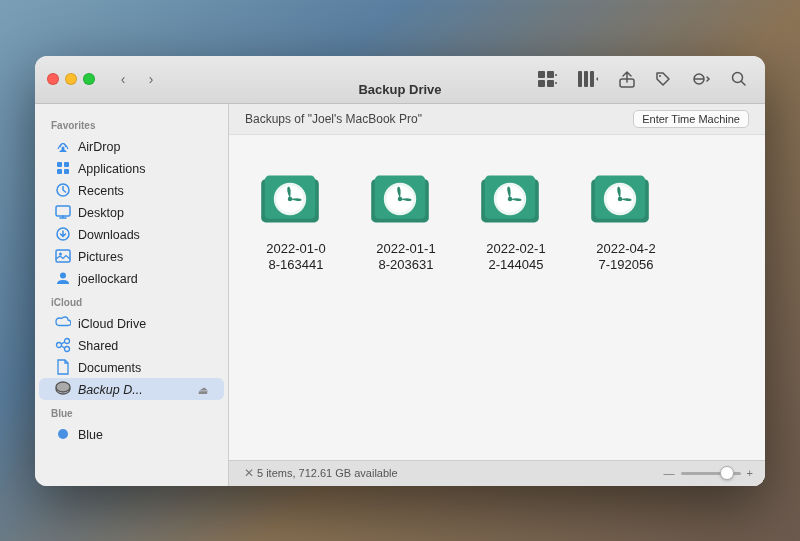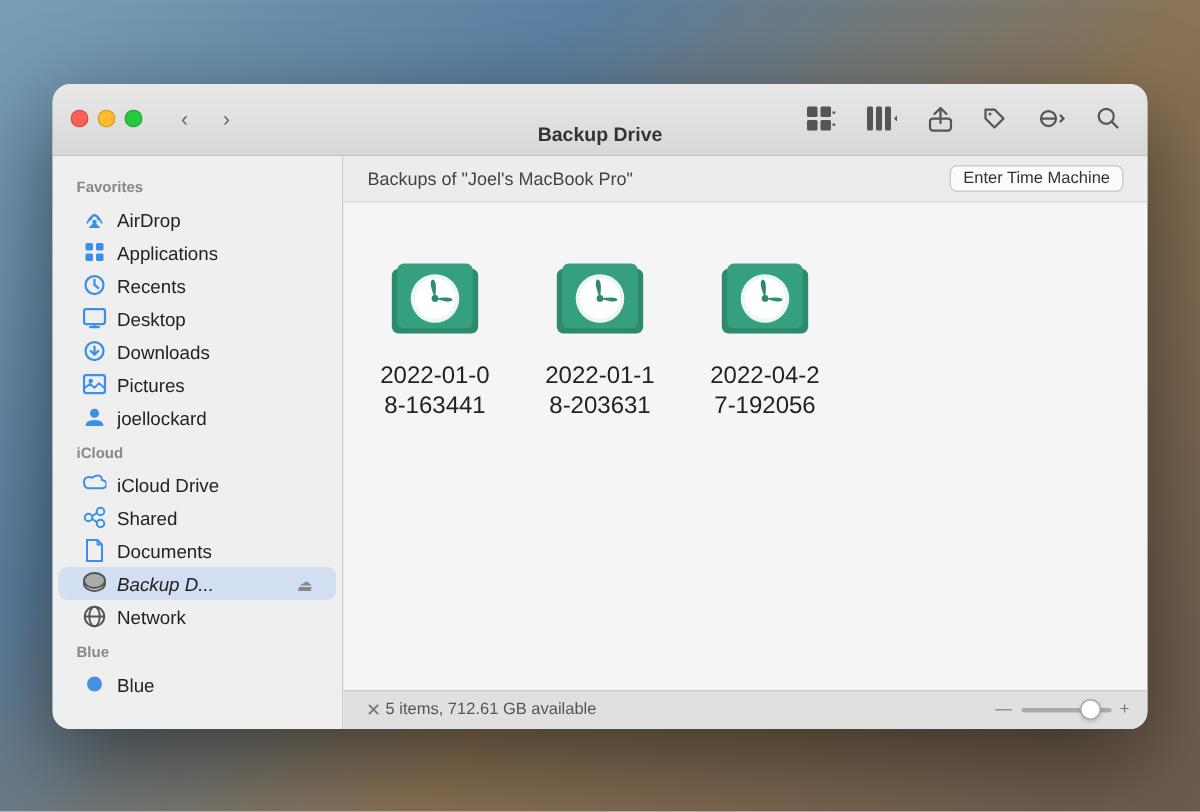--- a/index.html
+++ b/index.html
@@ -232,25 +232,26 @@
       position: relative;
     }
 
     
     .drive-icon {
       width: 72px;
       height: 72px;
     }
 
     .file-name {
-      font-size: 16px;
+      font-size: 13px;
       color: #222;
       text-align: center;
       word-break: break-all;
       line-height: 1.3;
+      margin-left: 12px;
     }
 
     
     .status-bar {
       height: 26px;
       background: #e0e0e0;
       border-top: 1px solid #ccc;
       display: flex;
       align-items: center;
       padding: 0 12px;
@@ -471,30 +472,20 @@
       <div class="sidebar-item active">
         <div class="sidebar-icon">
           <svg width="16" height="16" viewBox="0 0 16 16">
             <ellipse cx="8" cy="8" rx="7" ry="5" fill="none" stroke="#555" stroke-width="1.3"></ellipse>
             <ellipse cx="8" cy="6" rx="7" ry="5" fill="#aaa" stroke="#555" stroke-width="1.3"></ellipse>
           </svg>
         </div>
         <span class="sidebar-item-label">Backup D...</span>
         <span class="sidebar-item-eject">⏏</span>
       </div>
-      <div class="sidebar-item">
-        <div class="sidebar-icon">
-          <svg width="16" height="16" viewBox="0 0 16 16">
-            <circle cx="8" cy="8" r="6.5" fill="none" stroke="#555" stroke-width="1.3"></circle>
-            <ellipse cx="8" cy="8" rx="3.5" ry="6.5" fill="none" stroke="#555" stroke-width="1.3"></ellipse>
-            <line x1="1.5" y1="8" x2="14.5" y2="8" stroke="#555" stroke-width="1.3"></line>
-          </svg>
-        </div>
-        <span class="sidebar-item-label">Network</span>
-      </div>
 
       <div class="sidebar-section-label">Blue</div>
       <div class="sidebar-item">
         <div class="sidebar-icon">
           <svg width="12" height="12" viewBox="0 0 12 12">
             <circle cx="6" cy="6" r="5" fill="#4a90e2"></circle>
           </svg>
         </div>
         <span class="sidebar-item-label">Blue</span>
       </div>
@@ -545,20 +536,34 @@
             <svg class="drive-icon" viewBox="0 0 80 80" xmlns="http://www.w3.org/2000/svg">
               <rect x="8" y="18" width="64" height="48" rx="5" fill="#2d8a6e"></rect>
               <rect x="12" y="14" width="56" height="48" rx="5" fill="#35a07f"></rect>
               <circle cx="40" cy="40" r="18" fill="white" opacity="0.9"></circle>
               <circle cx="40" cy="40" r="15" fill="white"></circle>
               <path d="M40 40 Q35 28 38 26 Q42 26 40 40" fill="#2d8a6e"></path>
               <path d="M40 40 Q52 38 53 41 Q52 44 40 40" fill="#2d8a6e"></path>
               <circle cx="40" cy="40" r="2.5" fill="#2d8a6e"></circle>
             </svg>
           </div>
+          <span class="file-name">2022-02-12-144045</span>
+        </div>
+        <div class="file-item">
+          <div class="file-icon">
+            <svg class="drive-icon" viewBox="0 0 80 80" xmlns="http://www.w3.org/2000/svg">
+              <rect x="8" y="18" width="64" height="48" rx="5" fill="#2d8a6e"></rect>
+              <rect x="12" y="14" width="56" height="48" rx="5" fill="#35a07f"></rect>
+              <circle cx="40" cy="40" r="18" fill="white" opacity="0.9"></circle>
+              <circle cx="40" cy="40" r="15" fill="white"></circle>
+              <path d="M40 40 Q35 28 38 26 Q42 26 40 40" fill="#2d8a6e"></path>
+              <path d="M40 40 Q52 38 53 41 Q52 44 40 40" fill="#2d8a6e"></path>
+              <circle cx="40" cy="40" r="2.5" fill="#2d8a6e"></circle>
+            </svg>
+          </div>
           <span class="file-name">2022-04-27-192056</span>
         </div>
       </div>
 
       <div class="status-bar">
         <div class="status-close">✕</div>
         <span class="status-text">5 items, 712.61 GB available</span>
         <div class="zoom-control">
           <span style="font-size:11px;color:#777;margin-right:2px;">—</span>
           <div class="zoom-line">

